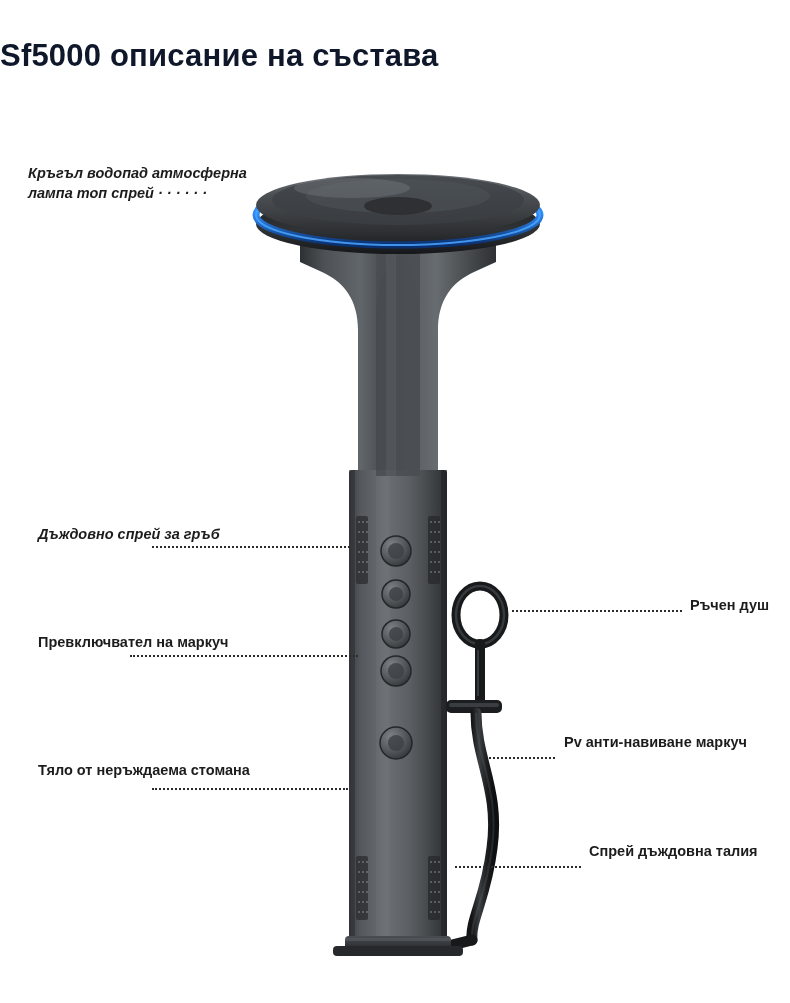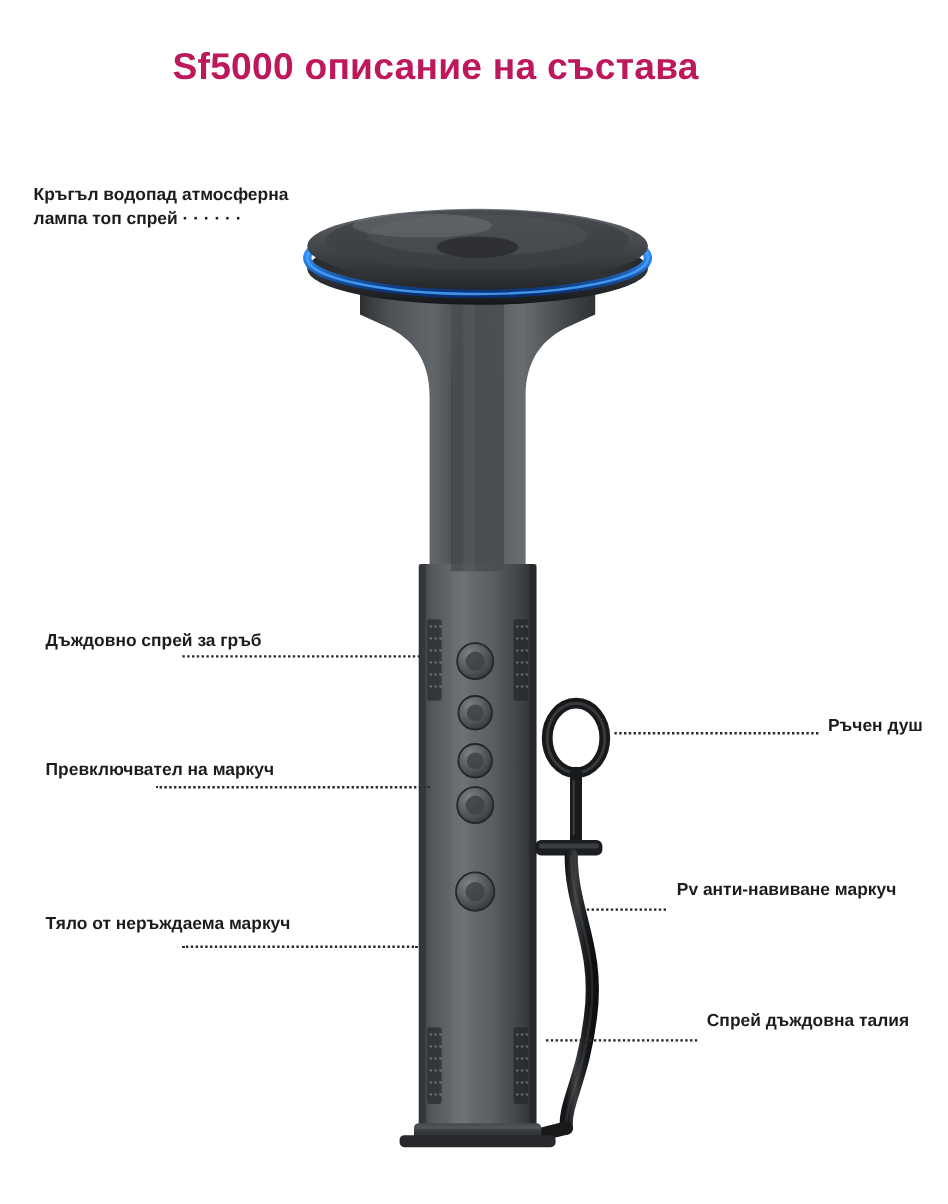--- a/index.html
+++ b/index.html
@@ -15,25 +15,25 @@
     font-family: "Liberation Sans", sans-serif;
     color: #1a1a1a;
   }
 
   
   .title {
     position: absolute;
     top: 38px;
     left: 0;
     width: 726px;
-    text-align: center;
+    text-align: left;
     font-size: 31px;
     font-weight: bold;
     letter-spacing: 0.2px;
-    color: #be185d;
+    color: #0f172a;
   }
 
   
   .label {
     position: absolute;
     font-size: 14.5px;
     font-weight: bold;
     color: #1c1c1c;
     line-height: 20px;
     white-space: pre-line;
@@ -284,26 +284,26 @@
   </g>
 </svg>
 
 <div class="leader" style="left:152px; top:546px; width:198px;"></div>
 <div class="leader" style="left:130px; top:655px; width:228px;"></div>
 <div class="leader" style="left:152px; top:788px; width:196px;"></div>
 <div class="leader" style="left:512px; top:610px; width:170px;"></div>
 <div class="leader" style="left:489px; top:757px; width:66px;"></div>
 <div class="leader" style="left:455px; top:866px; width:126px;"></div>
 
-<div class="label" style="left:28px; top:153px; width:300px;">Кръгъл водопад атмосферна
+<div class="label" style="left:28px; top:163px; width:300px;font-style:italic;">Кръгъл водопад атмосферна
 лампа топ спрей · · · · · ·</div>
 
-<div class="label" style="left:38px; top:524px; width:280px;">Дъждовно спрей за гръб</div>
+<div class="label" style="left:38px; top:524px; width:280px;font-style:italic;">Дъждовно спрей за гръб</div>
 
 <div class="label" style="left:38px; top:632px; width:290px;">Превключвател на маркуч</div>
 
-<div class="label" style="left:38px; top:760px; width:300px;">Тяло от неръждаема маркуч</div>
+<div class="label" style="left:38px; top:760px; width:300px;">Тяло от неръждаема стомана</div>
 
 <div class="label right-align" style="left:690px; top:595px; width:120px;">Ръчен душ</div>
 
 <div class="label right-align" style="left:564px; top:732px; width:240px;">Pv анти-навиване маркуч</div>
 
 <div class="label right-align" style="left:589px; top:841px; width:220px;">Спрей дъждовна талия</div>
 
 </body></html>

